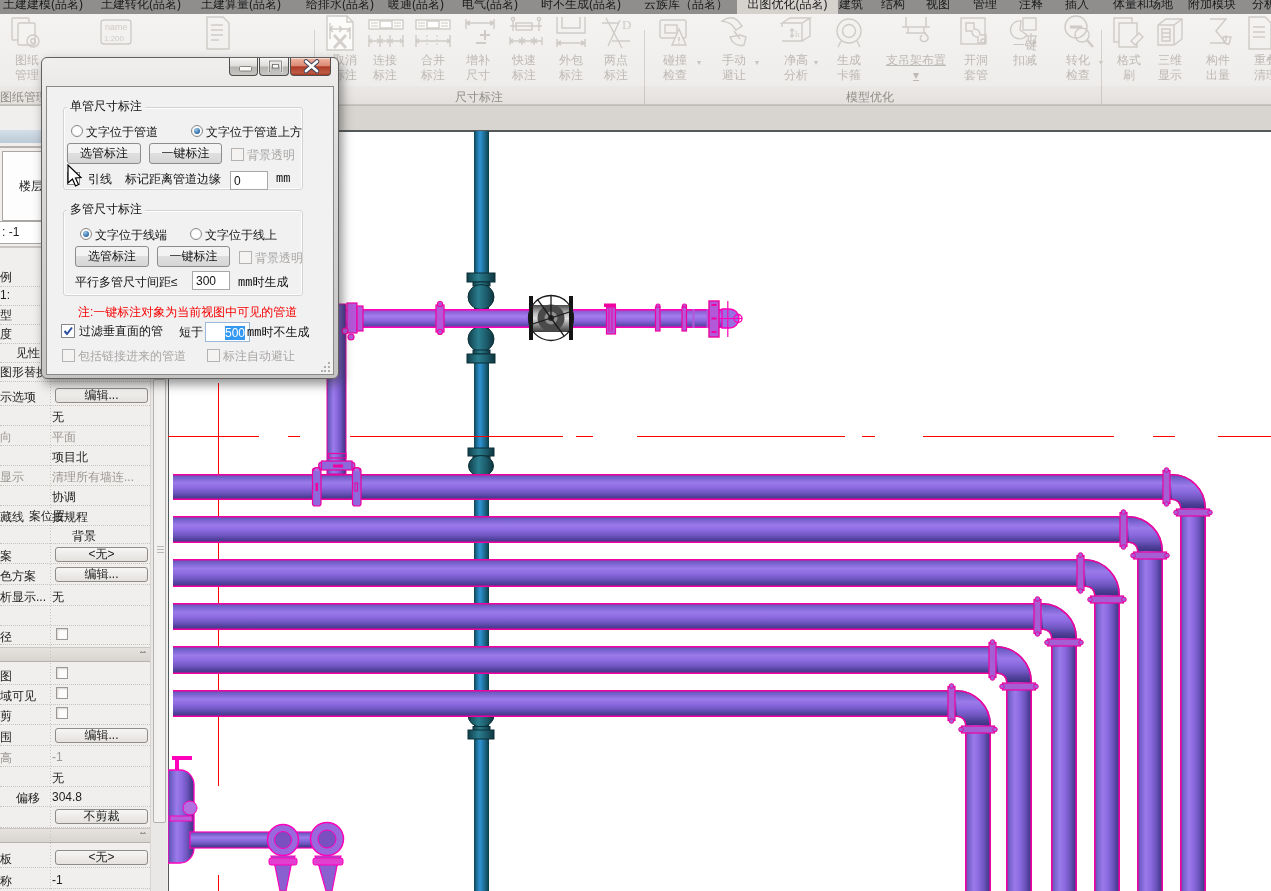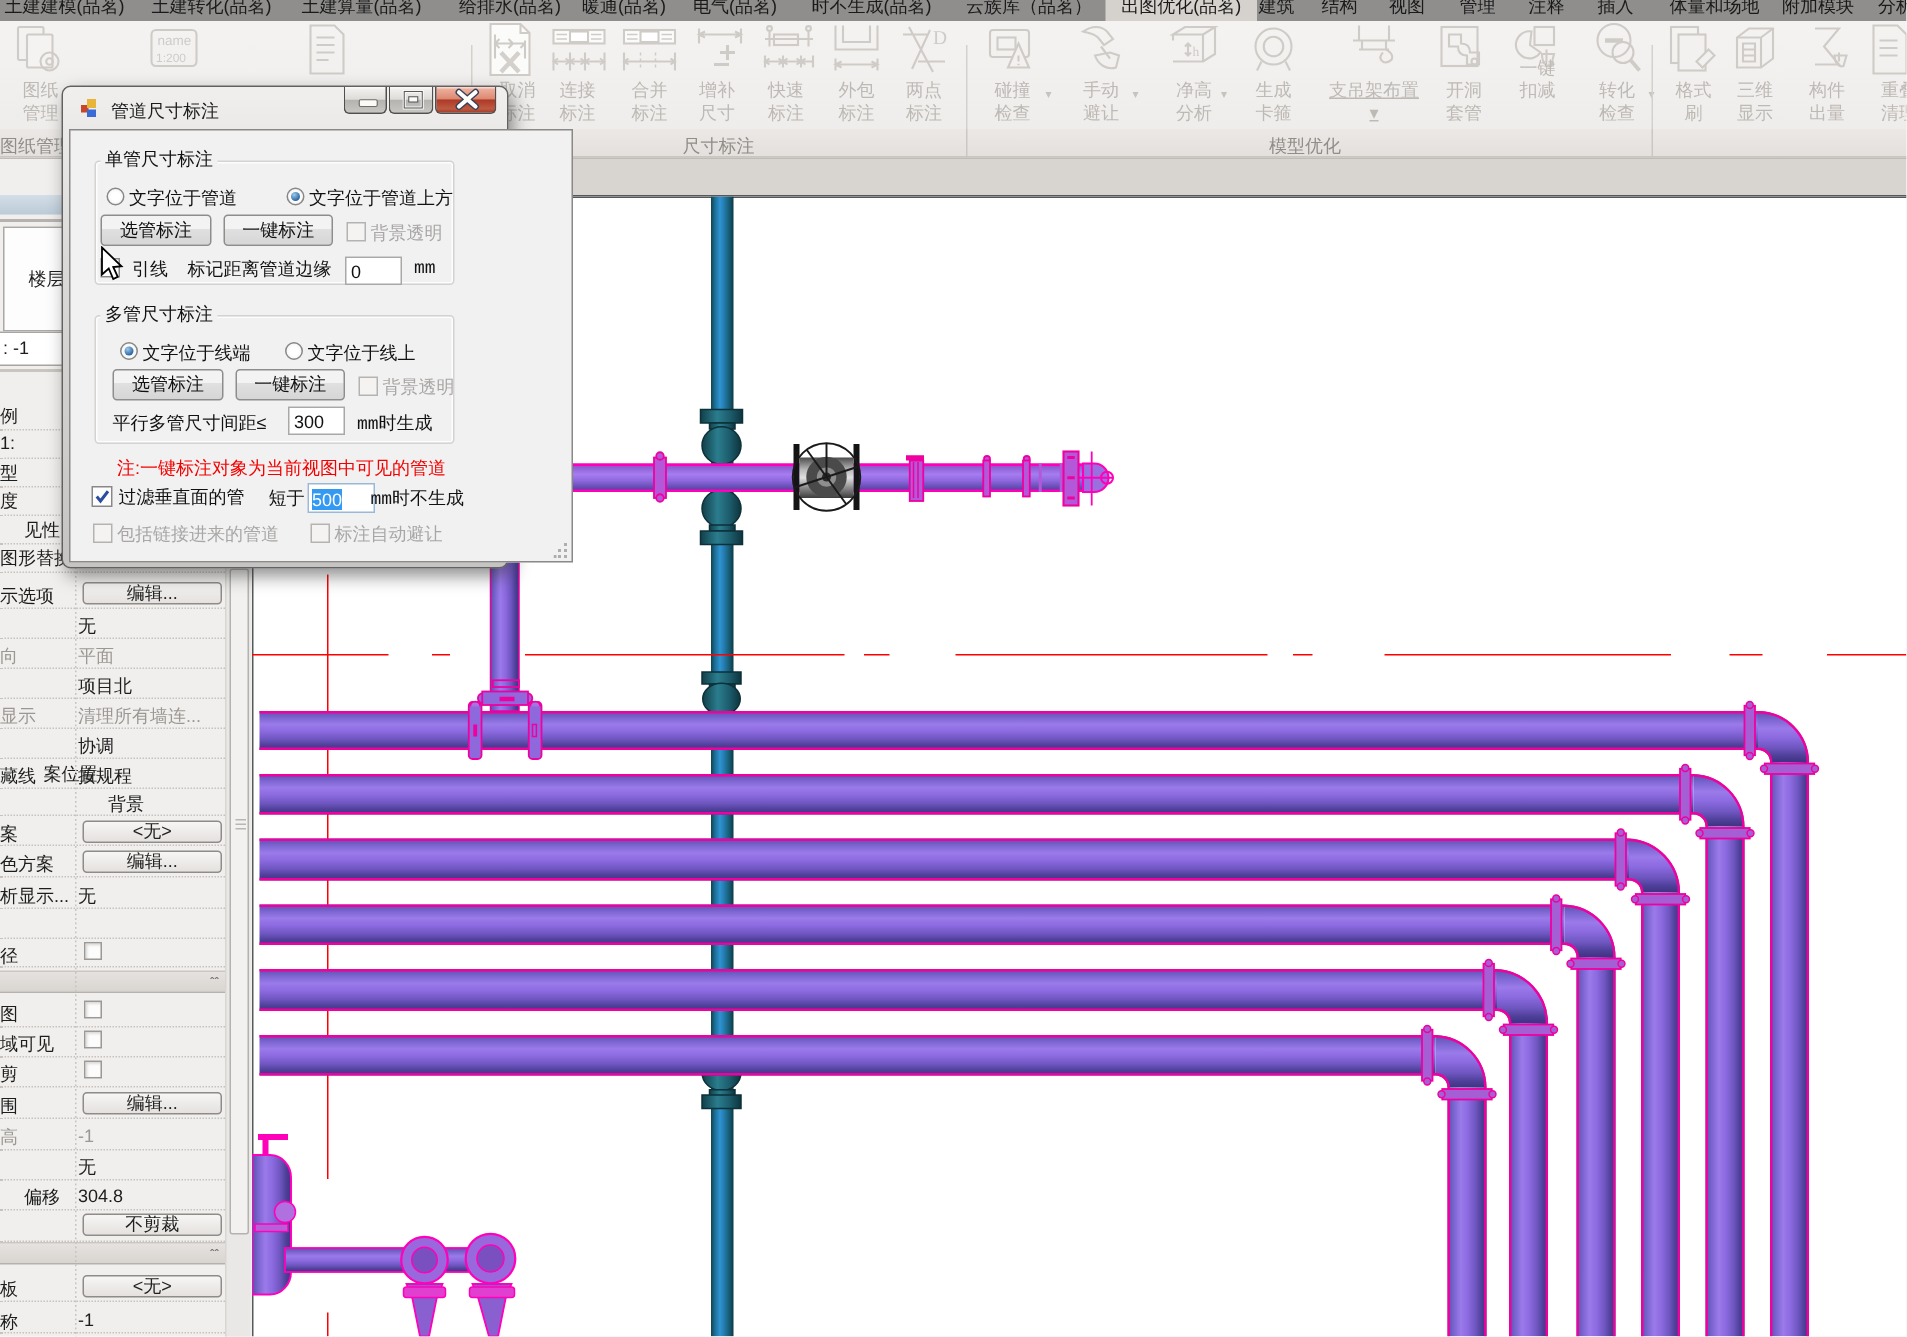--- a/index.html
+++ b/index.html
@@ -33,21 +33,21 @@
 .cb { position:absolute; left:56px; width:12px; height:12px; background:#fcfcfc; border:1px solid #9c9895; box-shadow:inset 1px 1px 2px #d7d4d1; }
 #pscroll { position:absolute; left:150px; top:0px; width:17px; height:786px; background:#eae8e6; border-left:1px solid #d8d5d2; }
 #pthumb { position:absolute; left:2px; top:273px; width:13px; height:444px; background:#f2f1f0; border:1px solid #b4b1ae; border-radius:2px; }
 
 #canvas { left:168px; top:131px; width:1103px; height:760px; background:#fff; border-left:1px solid #56595c; border-top:1px solid #56595c; }
 
 #dlg { left:41px; top:57px; width:298px; height:322px; z-index:50;
   background:linear-gradient(#f0efee,#dcdad8 35%,#c6c4c2); border:1px solid #636160; border-radius:6px;
   box-shadow:3px 5px 11px rgba(50,50,50,0.55); }
 #dlgtitle { position:absolute; left:4px; top:3px; right:4px; height:25px; font-size:12px; color:#1c1c1c; }
-#dlgclient { position:absolute; left:4px; top:28px; width:336px; height:289px; background:#f2f1f1; border:1px solid #8b8987; }
+#dlgclient { position:absolute; left:4px; top:28px; width:288px; height:289px; background:#f2f1f1; border:1px solid #8b8987; }
 .gb { position:absolute; border:1px solid #d5d3d1; border-radius:3px; box-shadow:inset 0 0 0 1px #fdfdfd; }
 .gbt { position:absolute; background:#f2f1f1; font-size:12px; color:#111; padding:0 3px; }
 .dtext { position:absolute; font-size:12px; color:#111; white-space:nowrap; }
 .dis { color:#a9a7a5 !important; }
 .dbtn { position:absolute; height:21px; background:linear-gradient(#f3f3f3 45%,#e0e0e0 45%,#d6d6d6); border:1px solid #8e8d8c; border-radius:3px; font-size:12px; color:#111; text-align:center; line-height:19px; }
 .rad { position:absolute; width:12px; height:12px; border-radius:50%; border:1px solid #8a8886; background:radial-gradient(#fff 40%, #ececec); }
 .rad.sel::after { content:""; position:absolute; left:2px; top:2px; width:6px; height:6px; border-radius:50%; background:radial-gradient(circle at 35% 30%, #9ec9ea, #2c69a5 70%); }
 .dcb { position:absolute; width:13px; height:13px; border:1px solid #8a8886; background:#fdfdfd; }
 .dcb.dis2 { border-color:#b5b3b1; background:#f4f3f2; }
 .dtb { position:absolute; height:19px; background:#fff; border:1px solid #aaa8a6; font-size:12px; color:#111; padding:2px 3px 0; }
@@ -563,28 +563,20 @@
   <circle cx="327" cy="839" r="9" fill="#7a50c0" stroke="#ff00bb"></circle>
   <path d="M271 856 L295 856 L291 866 L286 891 L280 891 L275 866 Z" fill="#8a60d0" stroke="#ff00bb" stroke-width="1.2"></path>
   <rect x="269" y="858" width="28" height="7" rx="2" fill="#e03fd0" stroke="#ff00bb"></rect>
   <path d="M315 856 L341 856 L337 866 L332 891 L326 891 L319 866 Z" fill="#8a60d0" stroke="#ff00bb" stroke-width="1.2"></path>
   <rect x="313" y="858" width="30" height="7" rx="2" fill="#e03fd0" stroke="#ff00bb"></rect>
 </g>
 </svg>
 </div>
 
 <div class="abs" id="dlg">
-  <div id="dlgtitle">
-    <svg width="14" height="14" style="position:absolute; left:7px; top:4px;">
-        <rect x="1" y="5" width="5" height="5" fill="#c8452c"></rect>
-        <rect x="5" y="1" width="6" height="6" fill="#e8b43a"></rect>
-        <rect x="5" y="8" width="6" height="5" fill="#3a6ad8"></rect>
-      </svg>
-    <span style="position:absolute; left:28px; top:5px;">管道尺寸标注</span>
-  </div>
   <div class="winbtn" style="left:187px; width:29px; background:linear-gradient(#f4f3f1 0%,#dedcd9 48%,#b5b3b0 52%,#c8c6c3 100%);">
     <svg width="29" height="17">
         <rect x="9.5" y="8.5" width="12" height="4.5" rx="1" fill="#fbfaf6" stroke="#6e6e6c" stroke-width="0.8"></rect>
       </svg>
   </div>
   <div class="winbtn" style="left:217px; width:30px; background:linear-gradient(#f4f3f1 0%,#dedcd9 48%,#b5b3b0 52%,#c8c6c3 100%);">
     <svg width="30" height="17">
         <rect x="9.5" y="3" width="12" height="11" fill="none" stroke="#fbfaf6" stroke-width="2"></rect>
         <rect x="9.5" y="3" width="12" height="11" fill="none" stroke="#55585c" stroke-width="0.7"></rect>
         <rect x="12.5" y="6.5" width="6" height="3.5" fill="#fbfaf6" stroke="#55585c" stroke-width="0.7"></rect>
@@ -627,21 +619,21 @@
     <div class="dtext" style="left:28px; top:187px;">平行多管尺寸间距≤</div>
     <div class="dtb" style="left:145px; top:184px; width:38px;">300</div>
     <div class="dtext" style="left:191px; top:187px;"><span style="font-family:'Liberation Mono'; font-size:12px;">mm</span>时生成</div>
 
     <div class="dtext red" style="left:31px; top:217px;">注:一键标注对象为当前视图中可见的管道</div>
     <div class="dcb" style="left:14px; top:237px; width:14px; height:14px;"><svg width="14" height="14">
           <path d="M2.5 6 L5 9 L10 2.5" stroke="#2b4e9e" stroke-width="2" fill="none"></path>
         </svg></div>
     <div class="dtext" style="left:32px; top:236px;">过滤垂直面的管</div>
     <div class="dtext" style="left:132px; top:237px;">短于</div>
-    <div class="dtb" style="left:158px; top:235px; width:45px; height:20px; border-color:#9ab8d8; padding:3px 2px 0;"><span style="background:#3399f3; color:#fff;">500</span></div>
+    <div class="dtb" style="left:158px; top:235px; width:45px; height:20px; border-color:#9ab8d8; padding:3px 19px 0;"><span style="background:#3399f3; color:#fff;">500</span></div>
     <div class="dtext" style="left:200px; top:237px;"><span style="font-family:'Liberation Mono'; font-size:12px;">mm</span>时不生成</div>
     <div class="dcb dis2" style="left:15px; top:262px;"></div>
     <div class="dtext dis" style="left:31px; top:261px;">包括链接进来的管道</div>
     <div class="dcb dis2" style="left:160px; top:262px;"></div>
     <div class="dtext dis" style="left:176px; top:261px;">标注自动避让</div>
     <svg width="10" height="10" style="position:absolute; right:2px; bottom:2px;">
         <g fill="#b0aeac">
           <rect x="7" y="0" width="2" height="2"></rect>
           <rect x="7" y="4" width="2" height="2"></rect>
           <rect x="7" y="8" width="2" height="2"></rect>

